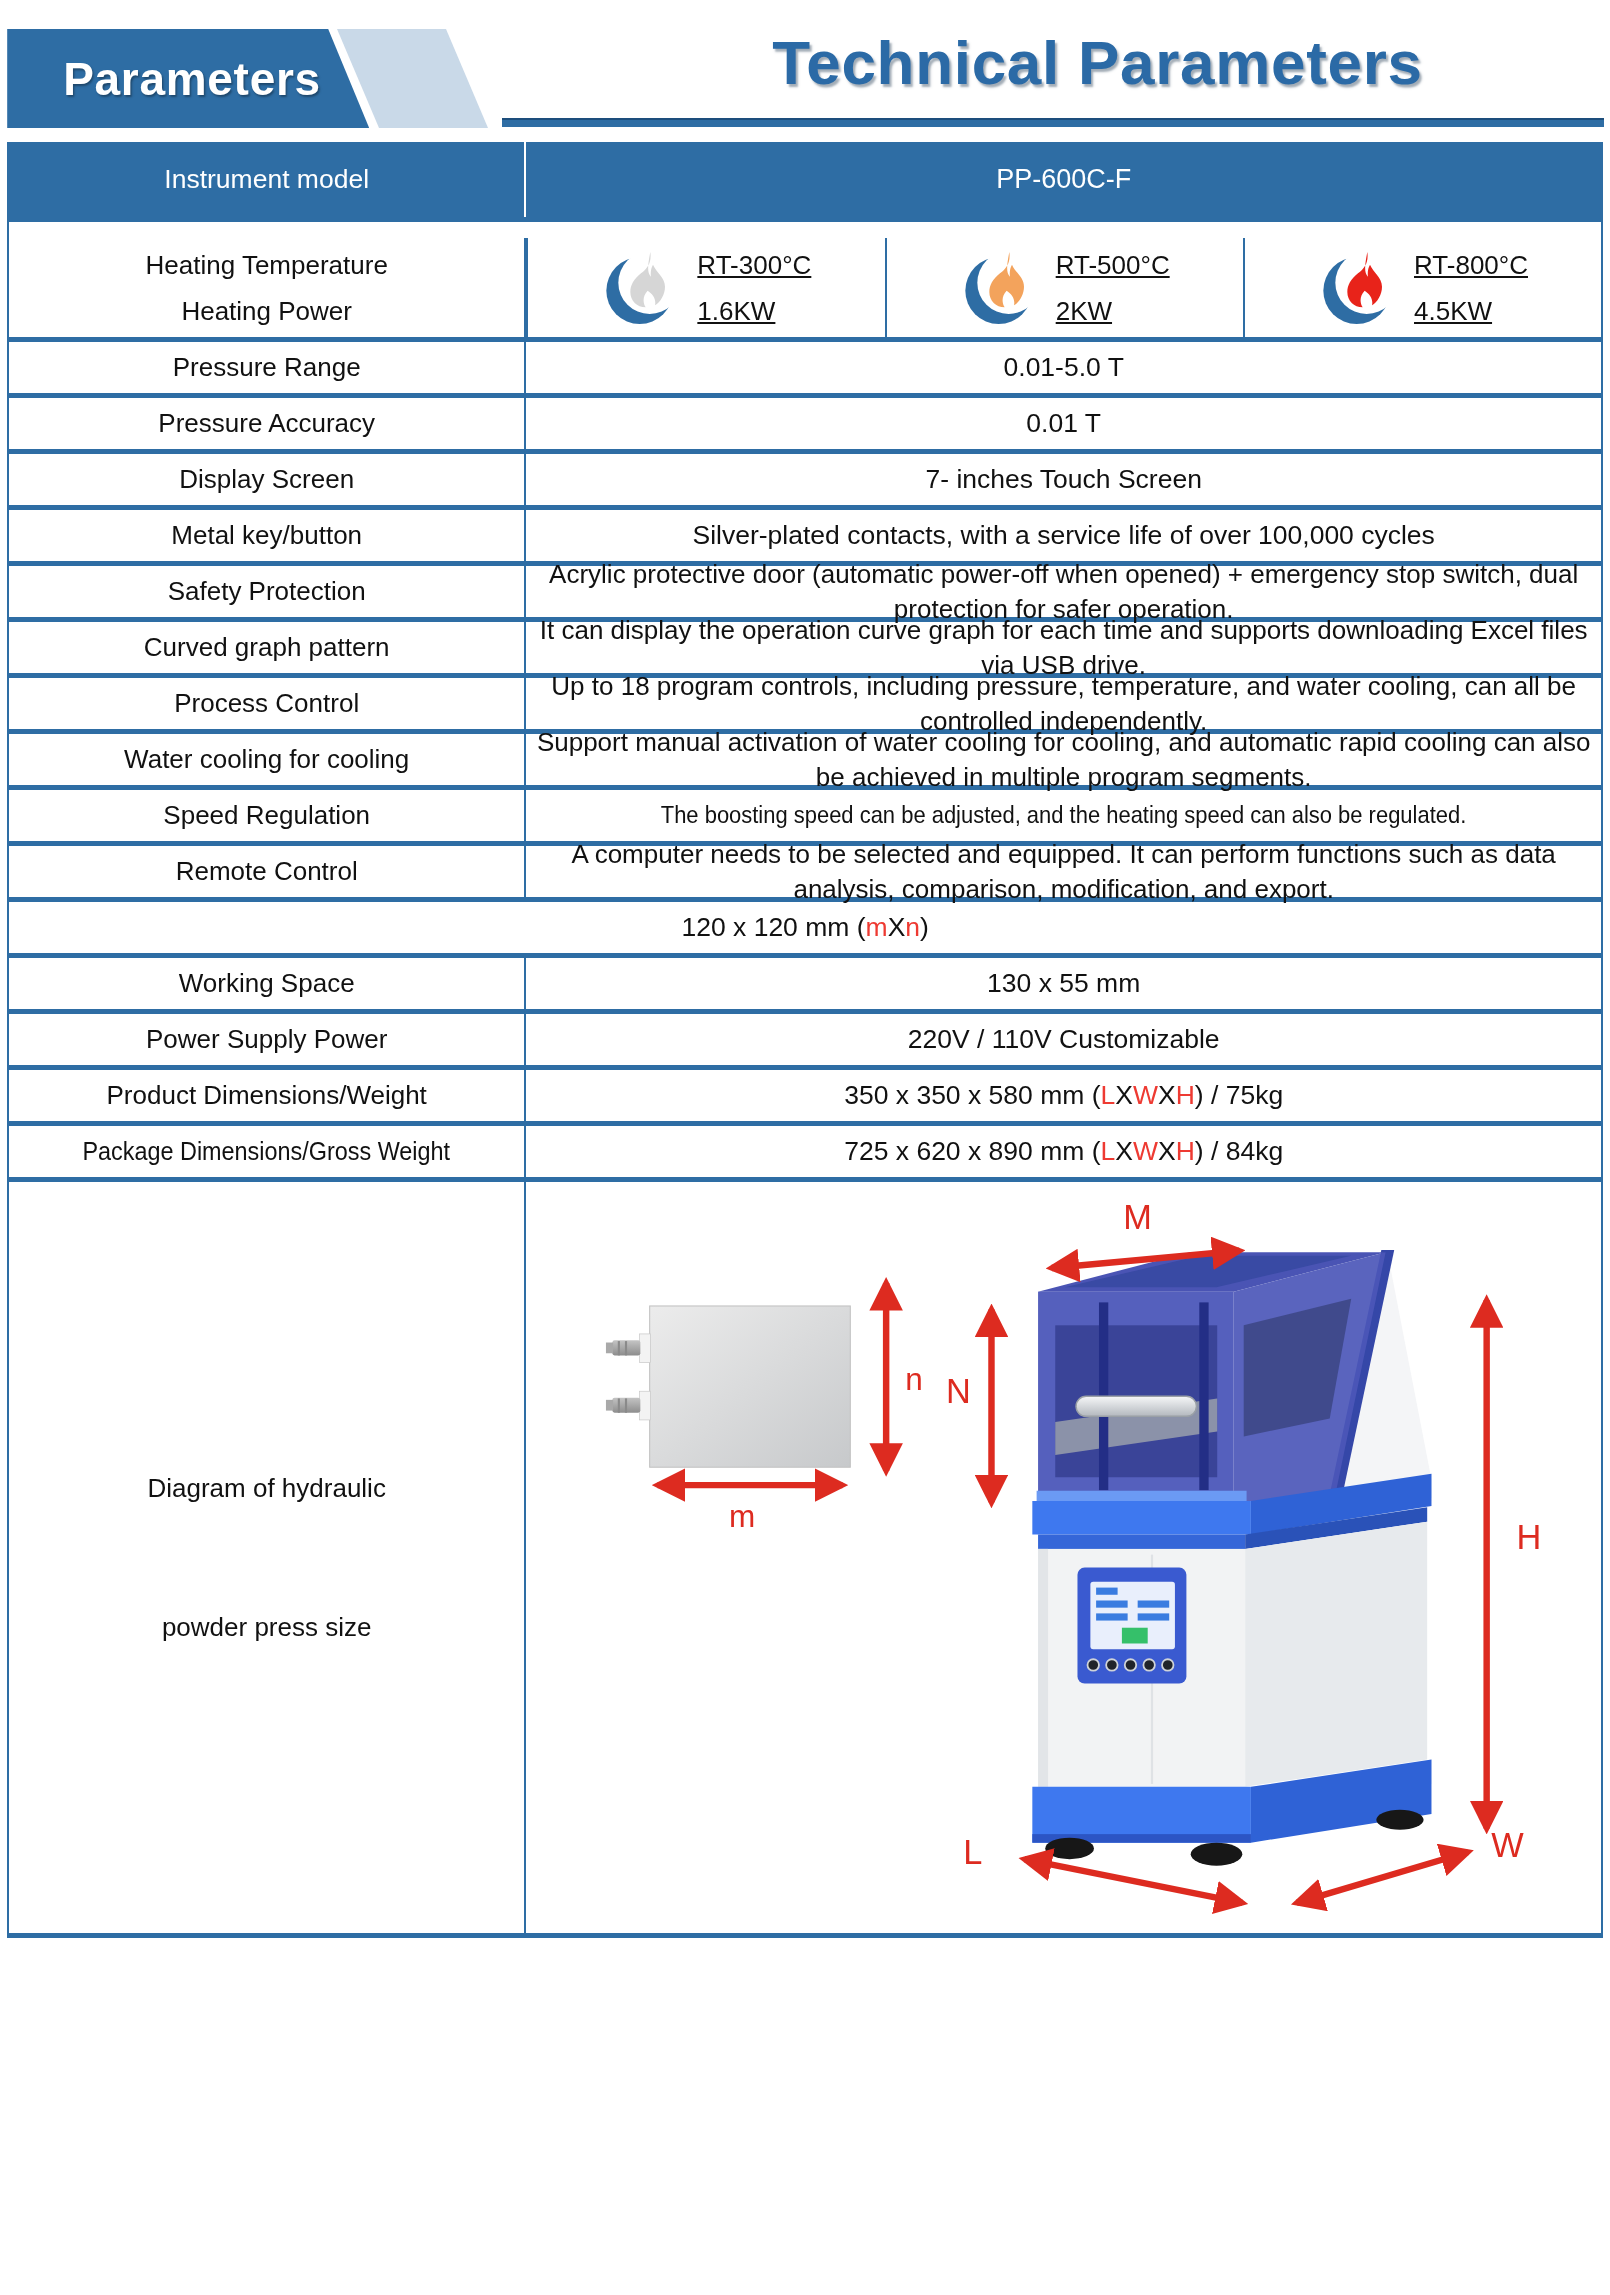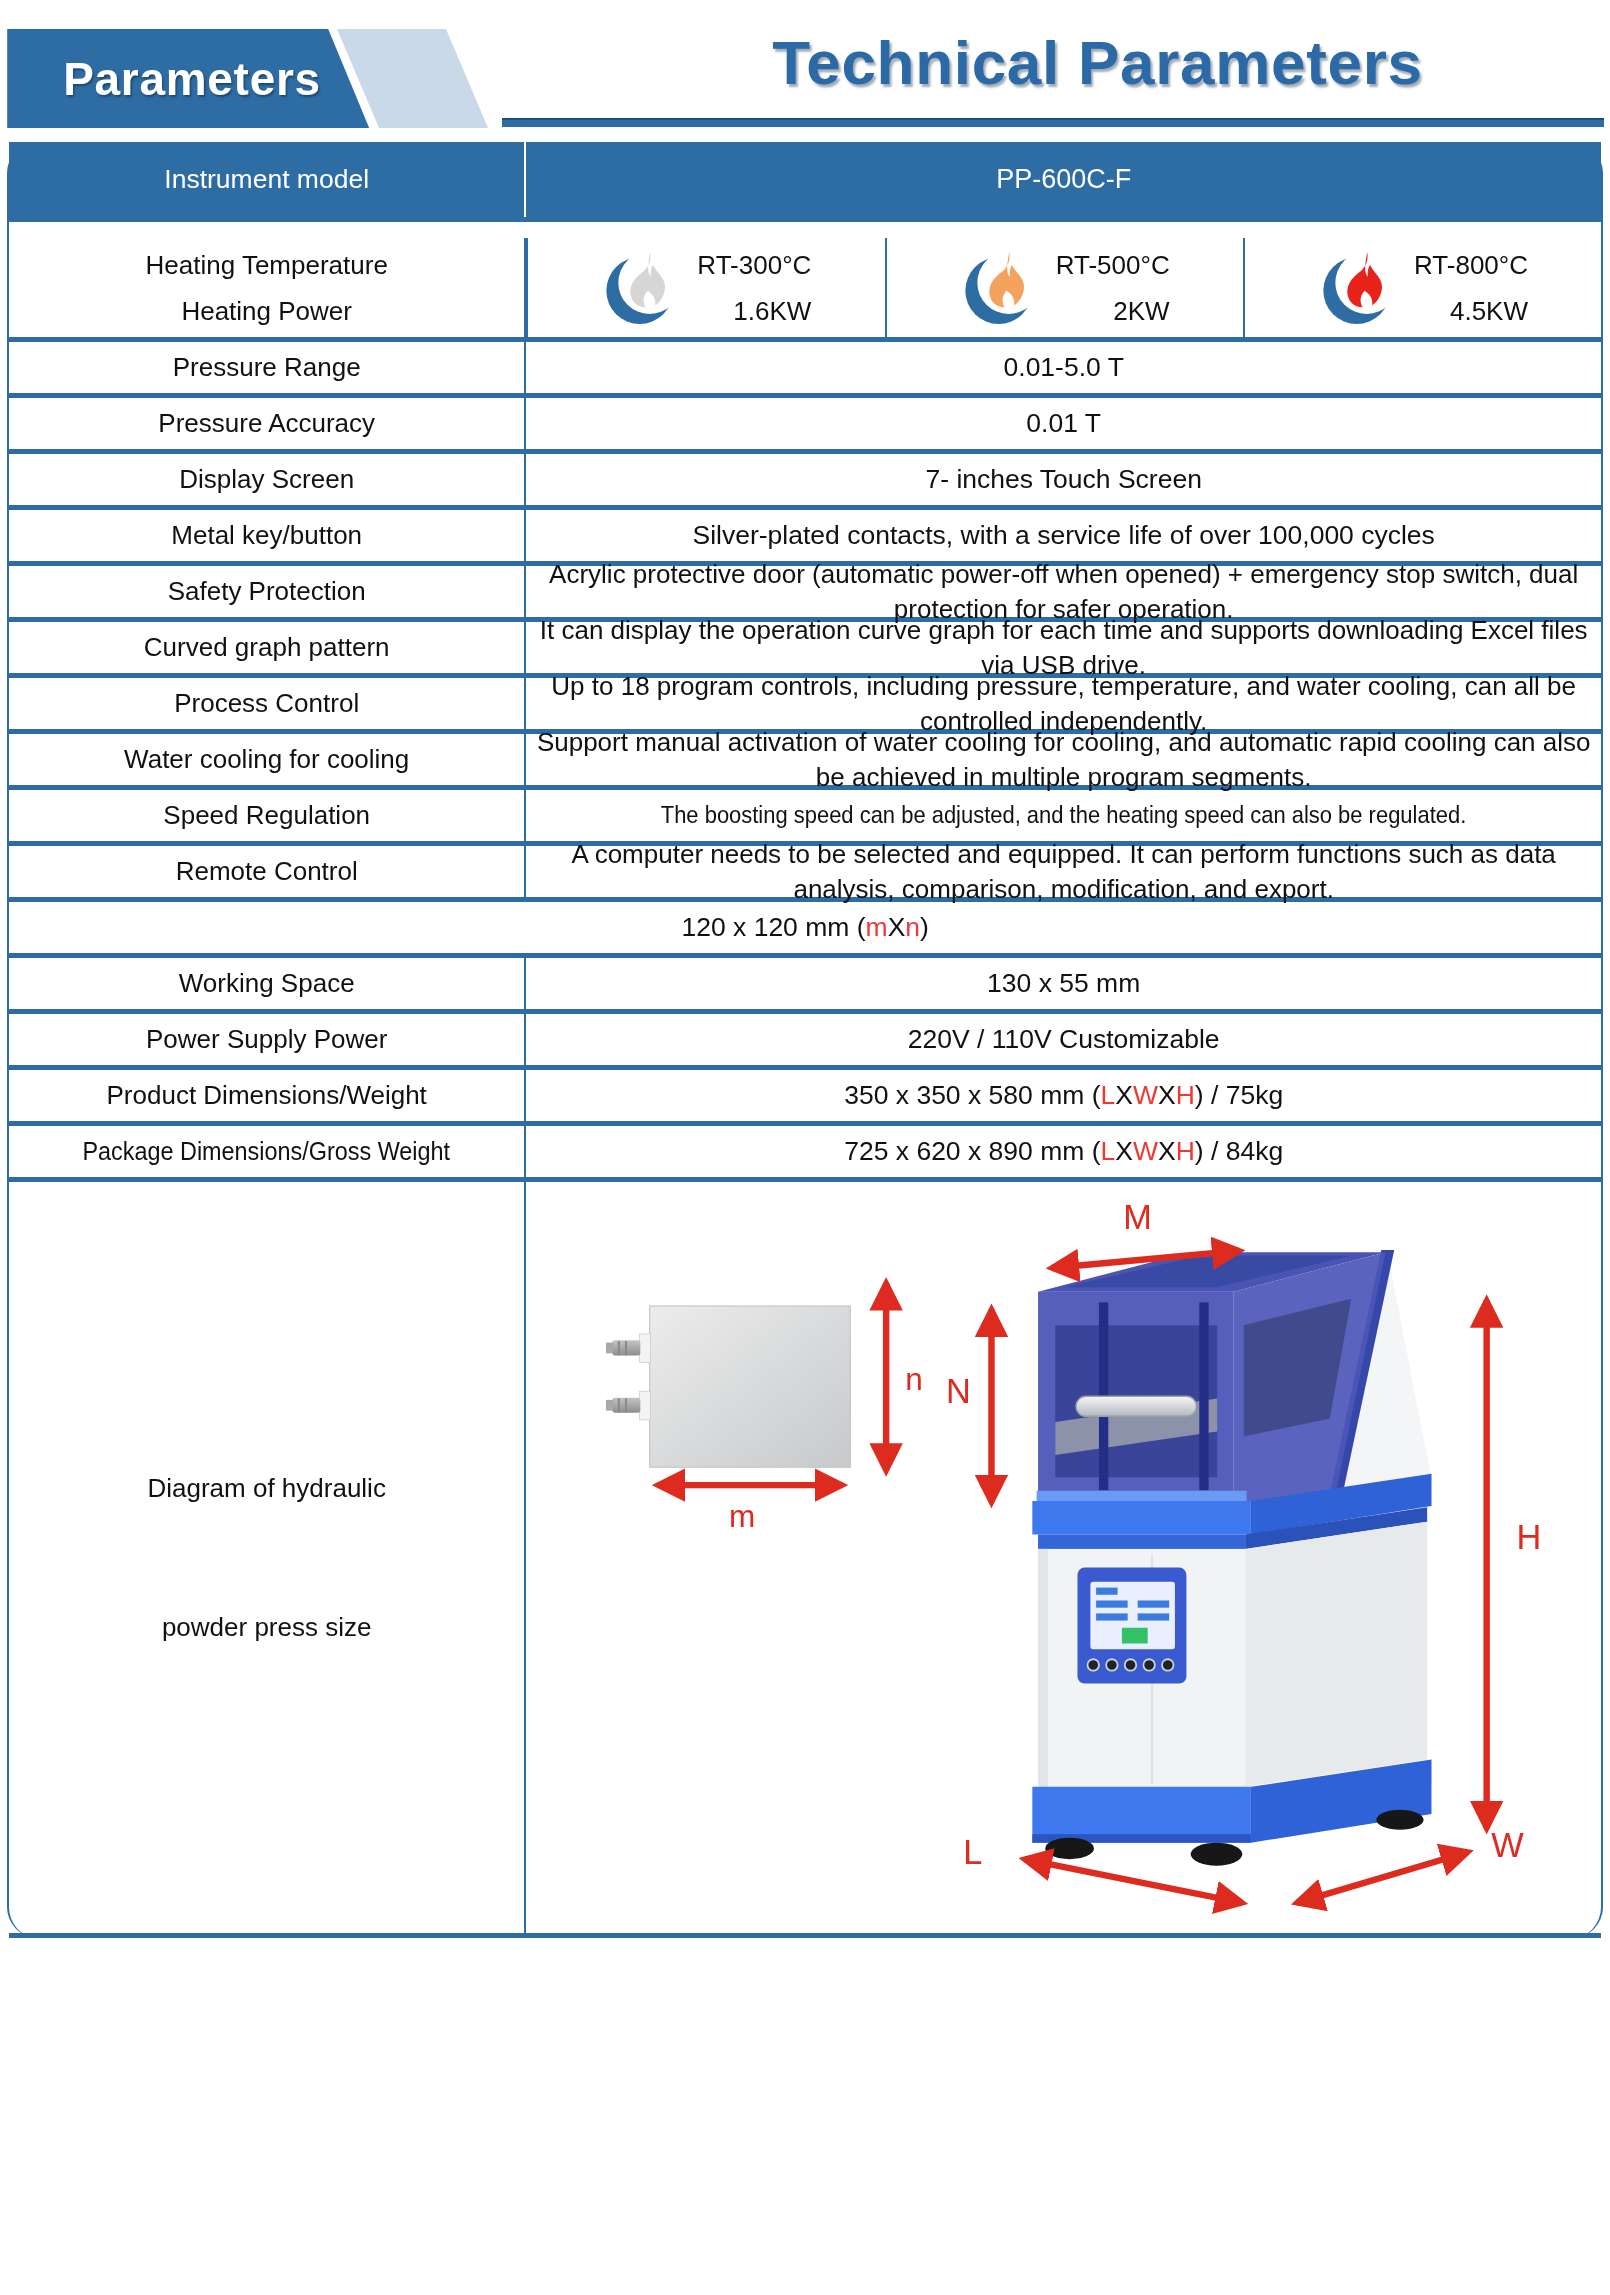--- a/index.html
+++ b/index.html
@@ -6,38 +6,38 @@
   body{width:1610px;height:2295px;position:relative;font-family:"Liberation Sans","DejaVu Sans",sans-serif;color:#111;}
 
   
   .hdr-bar{position:absolute;left:502px;top:118px;width:1102px;height:8.6px;background:#2e6da4;border-top:2.9px solid #1d4e7c;box-sizing:border-box;}
   .ribbon-light{position:absolute;left:337px;top:29px;width:109px;height:99px;background:#c9d9e8;transform:skewX(23deg);transform-origin:0 0;}
   .ribbon{position:absolute;left:7.2px;top:29px;width:362px;height:99px;background:#2e6da4;clip-path:polygon(0 0,calc(100% - 41px) 0,100% 100%,0 100%);display:flex;align-items:center;}
   .ribbon .tab-text{color:#fff;font-size:46px;font-weight:bold;padding-left:56px;letter-spacing:0.7px;text-shadow:1.4px 2.2px 2.2px rgba(0,0,0,.35);}
   .page-title{position:absolute;left:578px;top:27px;width:1039px;text-align:center;font-size:62px;font-weight:bold;color:#2b6aa6;letter-spacing:0.7px;text-shadow:2.2px 2.9px 2.2px rgba(70,90,110,.5);}
 
   
-  .ptable{position:absolute;left:7.2px;top:142px;width:1596px;border-left:2.2px solid #2e6da4;border-right:2.2px solid #2e6da4;box-sizing:border-box;background:#fff;border-radius:31px;}
+  .ptable{position:absolute;left:7.2px;top:142px;width:1596px;border-left:2.2px solid #2e6da4;border-right:2.2px solid #2e6da4;box-sizing:border-box;background:#fff;}
   .trow{display:flex;border-bottom:5px solid #2e6da4;height:56px;box-sizing:border-box;align-items:stretch;}
   .trow.hrow{background:#2e6da4;height:80px;}
   .trow.heat{height:104px;margin-top:16px;}
   .trow.diag{height:756px;}
   .lcell{width:517px;flex:none;display:flex;flex-direction:column;justify-content:center;align-items:center;text-align:center;border-right:2.2px solid #2e6da4;box-sizing:border-box;font-size:26px;}
   .hrow .lcell{border-right:2.2px solid #ffffff;color:#fff;font-size:26.5px;}
   .vcell{flex:1;display:flex;justify-content:center;align-items:center;text-align:center;font-size:26.5px;line-height:1.32;padding:0 8.6px;box-sizing:border-box;}
   .hrow .vcell{color:#fff;font-size:27px;}
   .red{color:#ee3a32;}
   .squeeze{display:inline-block;transform:scaleX(.9);transform-origin:center;white-space:nowrap;}
   .gap-lines{line-height:1.0;}
   .gap-lines .l2{margin-top:20px;}
 
   
   .heat-cell{flex:1;display:flex;justify-content:center;align-items:center;gap:16px;border-left:2.2px solid #2e6da4;box-sizing:border-box;}
   .heat-cell:first-of-type{border-left:none;}
-  .heat-text{display:flex;flex-direction:column;align-items:flex-end;gap:20px;font-size:26px;line-height:1;}
+  .heat-text{display:flex;flex-direction:column;align-items:flex-start;gap:20px;font-size:26px;line-height:1;text-decoration:underline;}
   .flame-svg{width:80px;height:80px;flex:none;}
 
   
   .diag .lcell .l2{margin-top:108px;}
   .diag-cell{flex:1;position:relative;padding:0;}
   .diag-cell svg{display:block;width:100%;height:100%;}
   .dim-label{fill:#dd2b20;font-size:48px;font-family:"Liberation Sans",sans-serif;}
   .dim-label-sm{fill:#dd2b20;font-size:44px;font-family:"Liberation Sans",sans-serif;}
 </style>
 </head>

